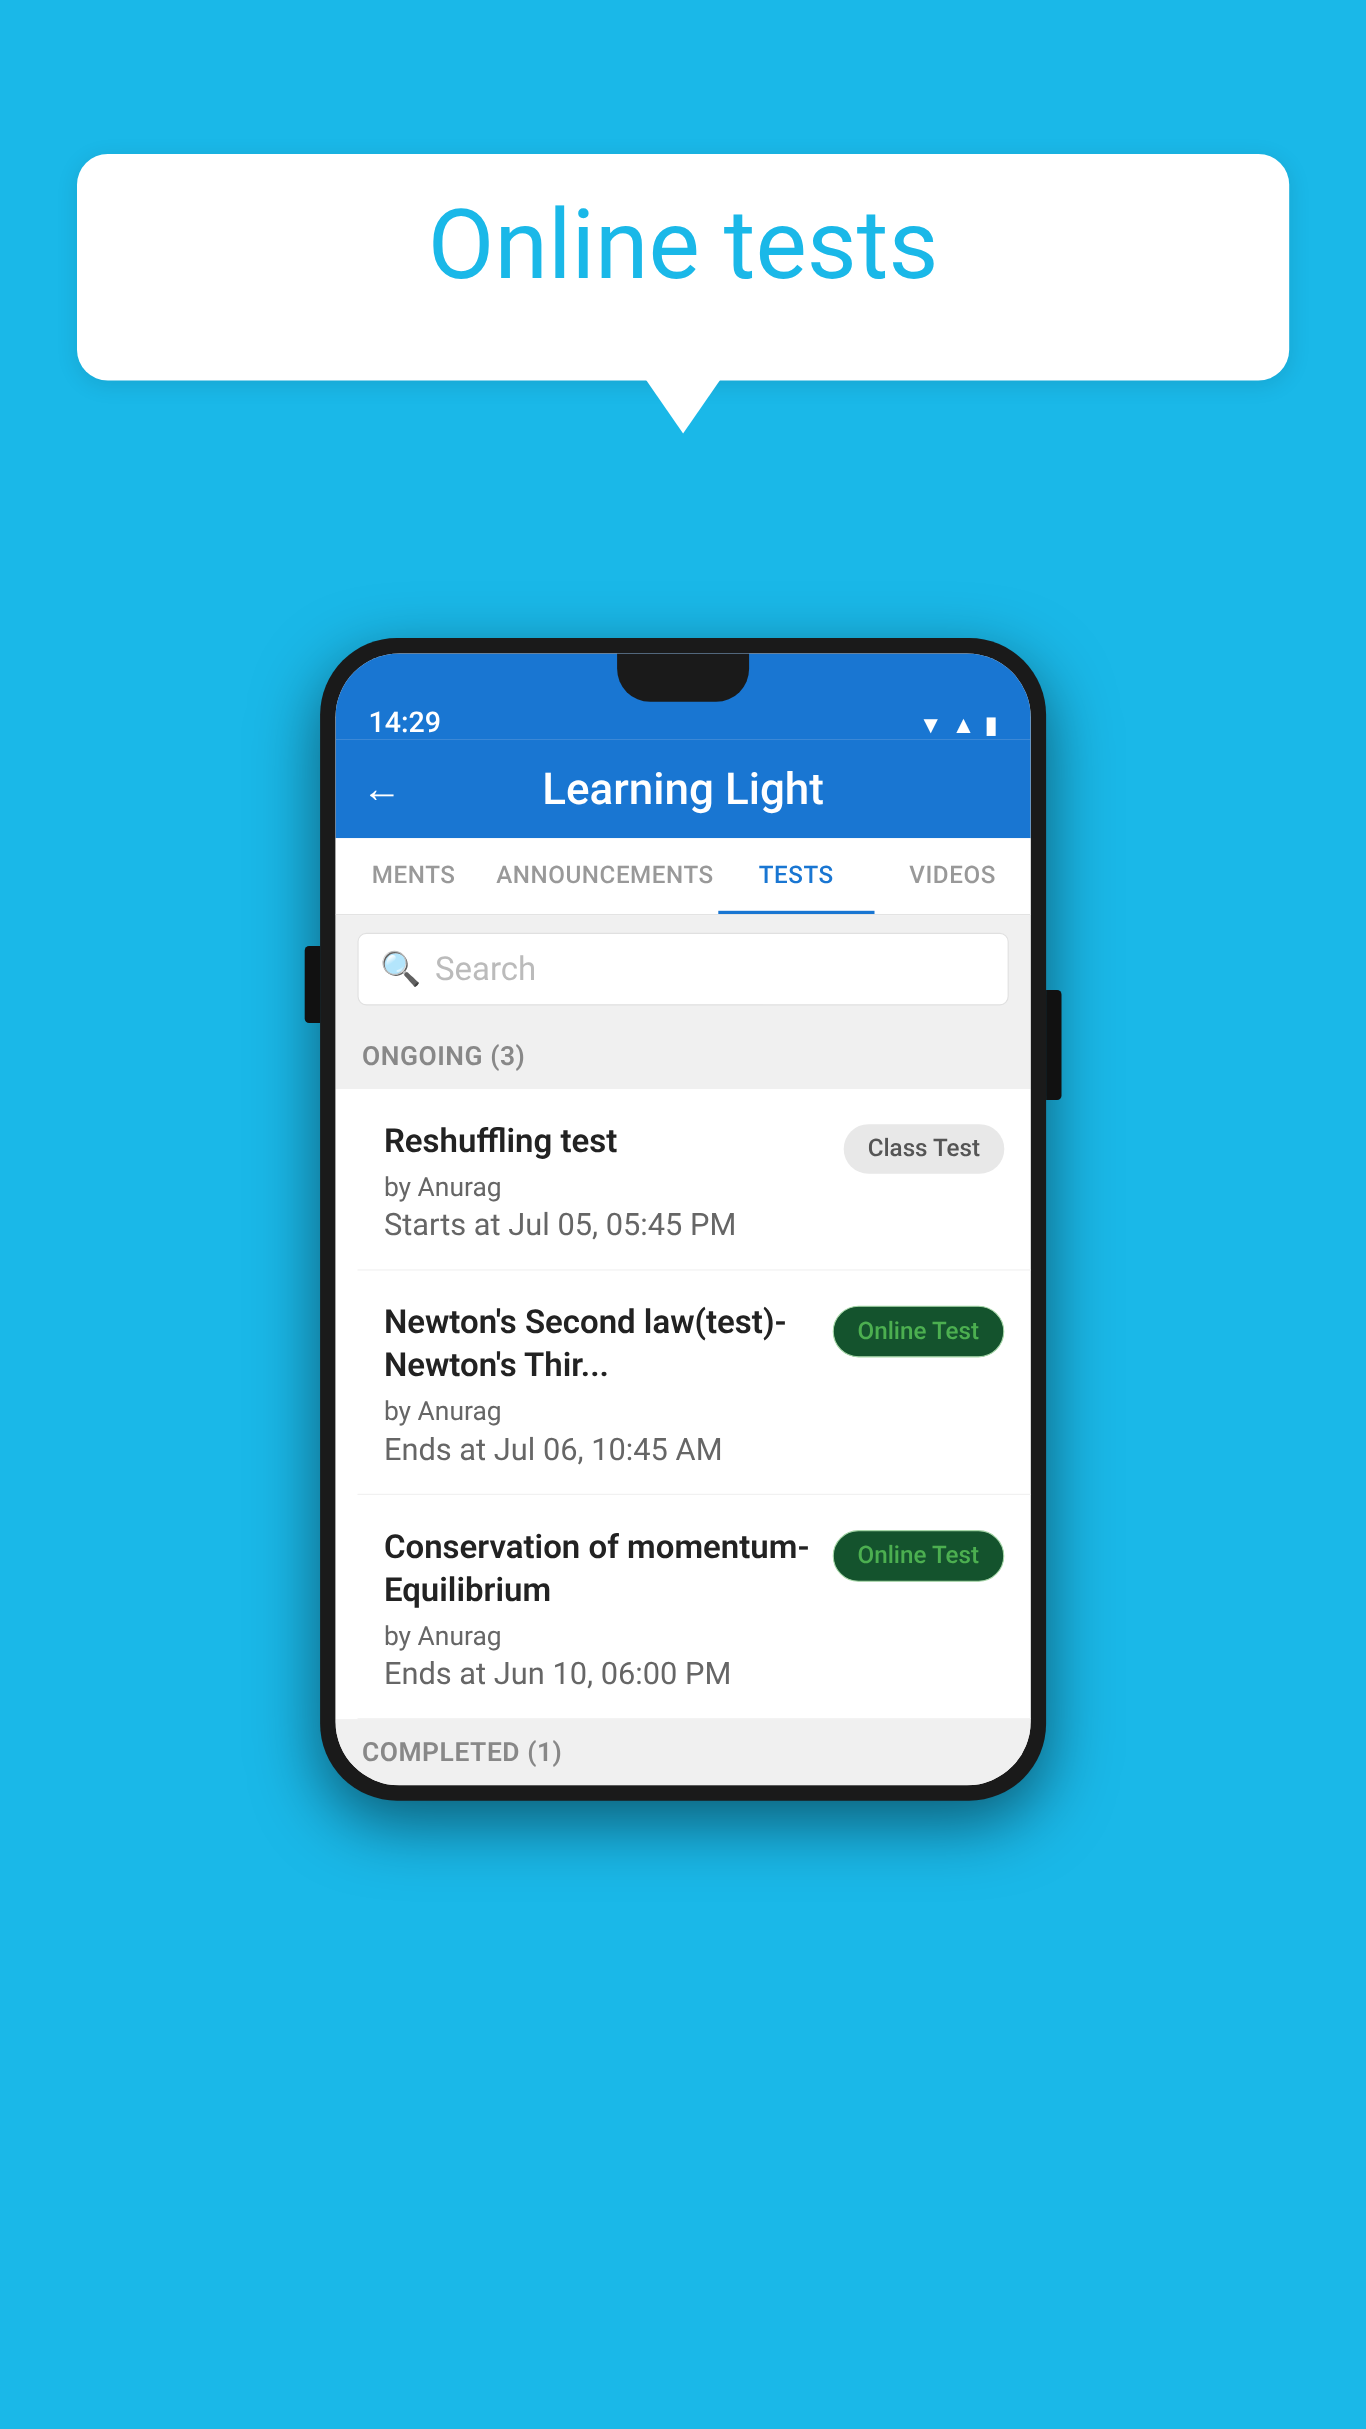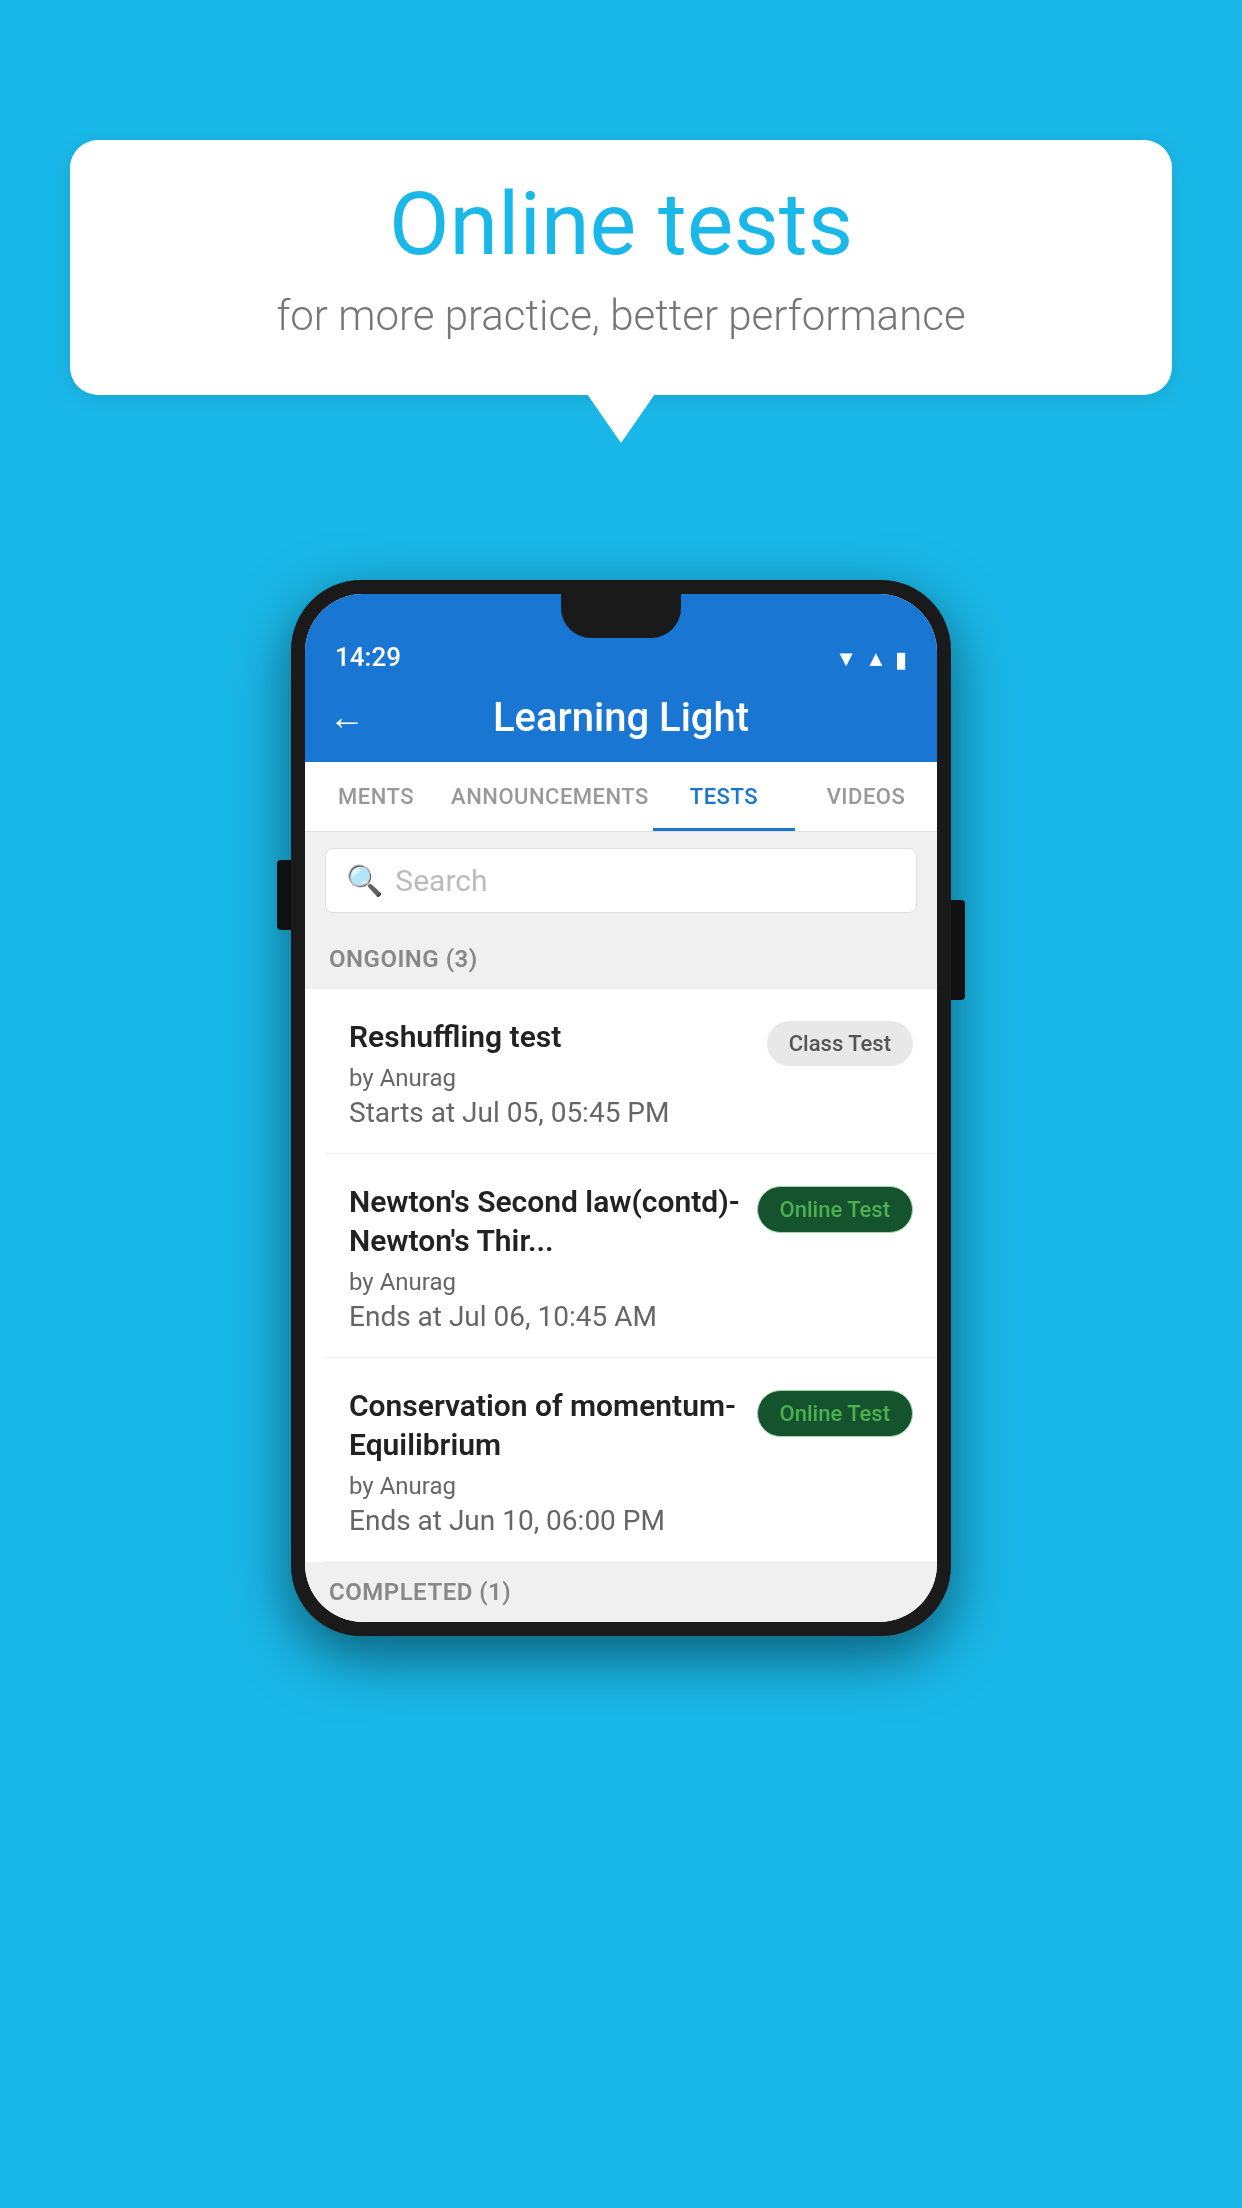--- a/index.html
+++ b/index.html
@@ -311,21 +311,20 @@
       font-weight: 600;
       letter-spacing: 0.5px;
     }
   </style>
 </head>
 <body>
 
 <div class="speech-bubble-container">
   <div class="speech-bubble">
     <div class="bubble-title">Online tests</div>
-    <div class="bubble-subtitle">for more practice, better performance</div>
   </div>
 </div>
 
 <div class="phone-wrapper">
   <div class="phone-outer">
     <div class="phone-inner">
 
       <div class="phone-notch-area">
         <div class="notch-cutout"></div>
         <div class="status-time">14:29</div>
@@ -371,21 +370,21 @@
           <div class="test-info">
             <div class="test-name">Reshuffling test</div>
             <div class="test-by">by Anurag</div>
             <div class="test-time">Starts at  Jul 05, 05:45 PM</div>
           </div>
           <div class="test-badge badge-class">Class Test</div>
         </div>
 
         <div class="test-item">
           <div class="test-info">
-            <div class="test-name">Newton's Second law(contd)-Newton's Thir...</div>
+            <div class="test-name">Newton's Second law(test)-Newton's Thir...</div>
             <div class="test-by">by Anurag</div>
             <div class="test-time">Ends at  Jul 06, 10:45 AM</div>
           </div>
           <div class="test-badge badge-online">Online Test</div>
         </div>
 
         <div class="test-item">
           <div class="test-info">
             <div class="test-name">Conservation of momentum-Equilibrium</div>
             <div class="test-by">by Anurag</div>

